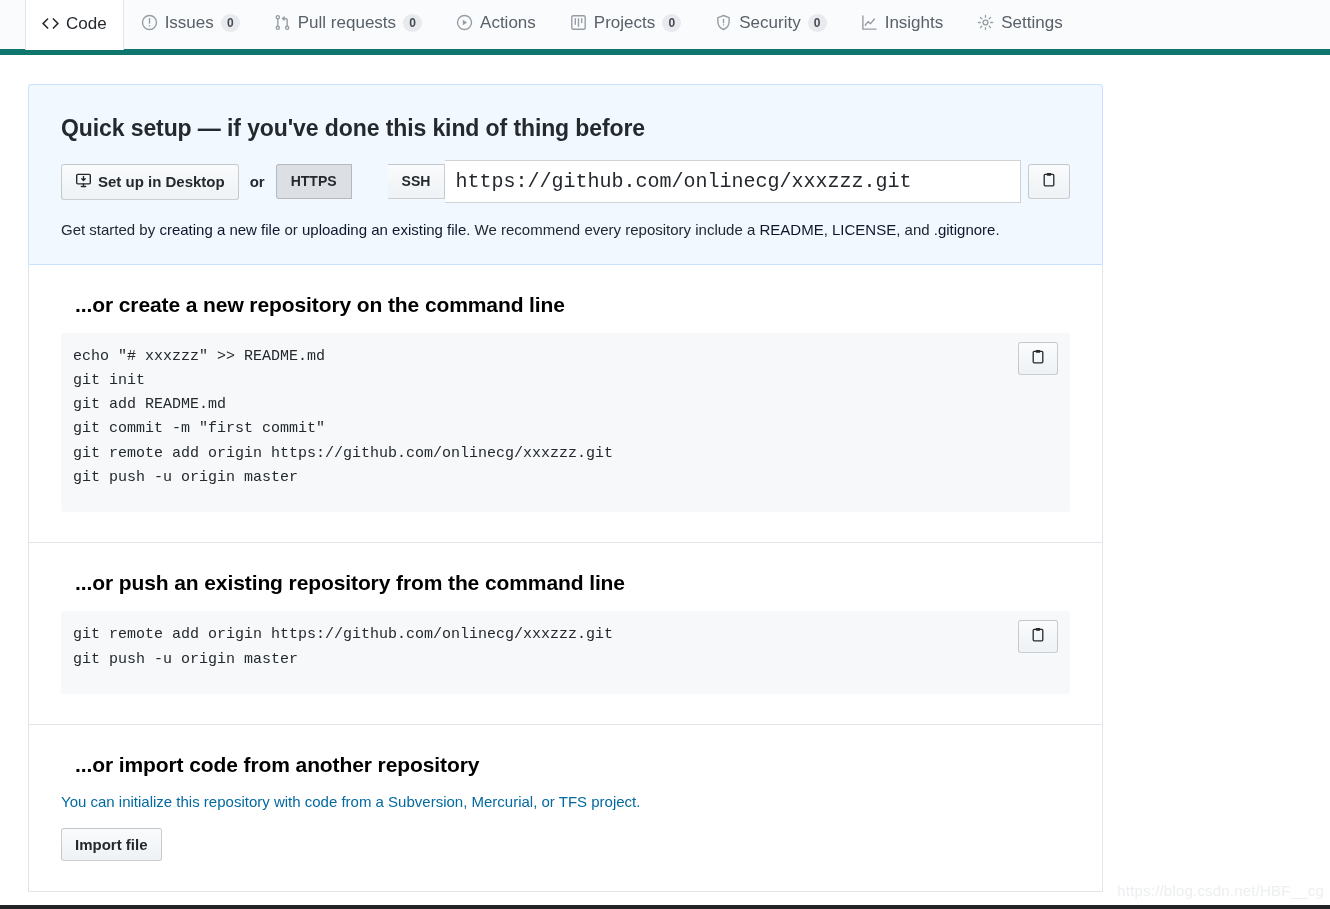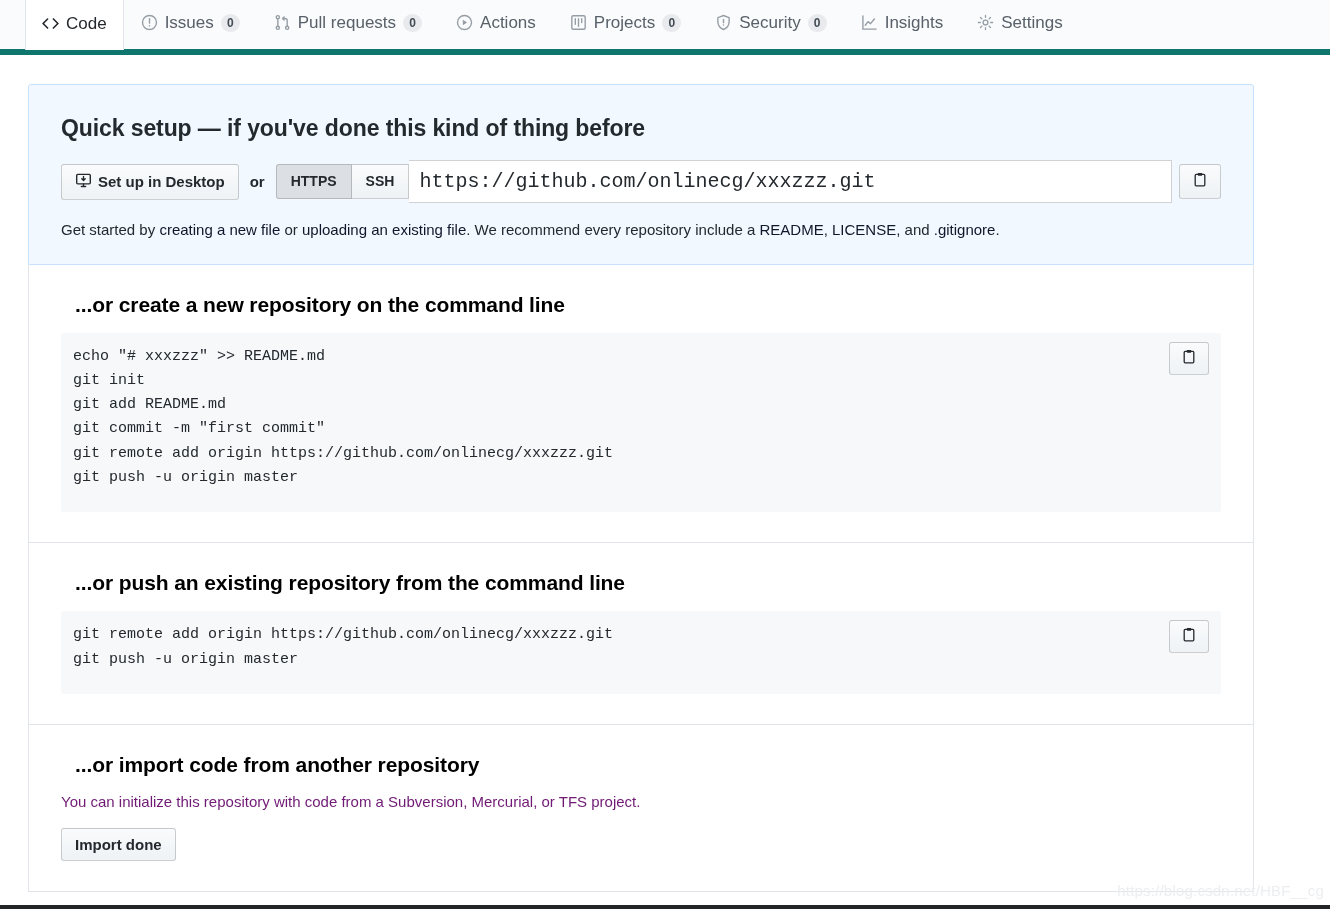--- a/index.html
+++ b/index.html
@@ -74,21 +74,21 @@
     color: #444d56;
     background: #e8eaed;
     border-radius: 20px;
   }
 
   
   .repo-container {
     position: absolute;
     left: 28px;
     top: 84px;
-    width: 1226px;
+    width: 1075px;
   }
   .quick-setup {
     background: #f1f8ff;
     border: 1px solid #c8e1ff;
     border-radius: 3px 3px 0 0;
     padding: 30px 32px 22px 32px;
   }
   .qs-title {
     font-size: 23px;
     font-weight: 600;
@@ -114,21 +114,21 @@
     padding: 7px 13px;
     cursor: pointer;
     white-space: nowrap;
   }
   .or-text {
     font-size: 15px;
     font-weight: 600;
     color: #24292e;
     margin: 0 11px;
   }
-  .proto-group { display: flex; }
+  .proto-group { display: flex; gap: 36px; }
   .proto-btn {
     font-size: 14px;
     font-weight: 600;
     color: #24292e;
     background: linear-gradient(180deg, #fafbfc 0%, #eff3f6 90%);
     border: 1px solid rgba(27,31,35,0.2);
     padding: 9px 14px;
     cursor: pointer;
     line-height: 15px;
   }
@@ -181,21 +181,21 @@
   }
   .section h3 {
     font-size: 21px;
     font-weight: 600;
     color: #000000;
     margin: 0 0 16px 14px;
     letter-spacing: -0.1px;
   }
   .section .sub {
     font-size: 15px;
-    color: #701a75;
+    color: #0369a1;
     margin: 0 0 18px 0;
   }
   .code-box {
     position: relative;
     background: #f6f8fa;
     border-radius: 3px;
     padding: 12px 16px 22px 12px;
     font-family: "Liberation Mono", monospace;
     font-size: 15px;
     line-height: 1.62;
@@ -412,21 +412,21 @@
                 <rect x="5.8" y="1.1" width="4.4" height="2.6" rx="0.6" fill="currentColor" stroke="none"></rect>
               </svg>
           </span>
         </button>
       </div>
     </section>
 
     <section class="section">
       <h3>...or import code from another repository</h3>
       <p class="sub">You can initialize this repository with code from a Subversion, Mercurial, or TFS project.</p>
-      <button class="import-btn">Import done</button>
+      <button class="import-btn">Import file</button>
     </section>
 
   </div>
 
   <div class="watermark">https://blog.csdn.net/HBF__cg</div>
   <div class="bottom-bar"></div>
 
 </div>
 
 </body></html>

